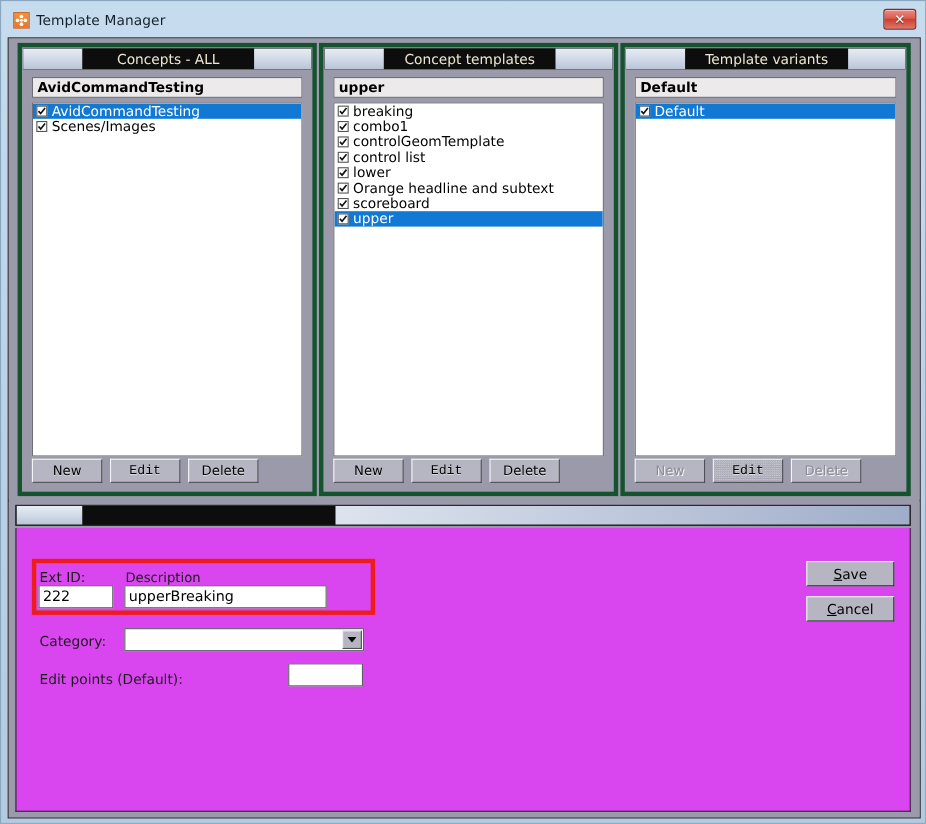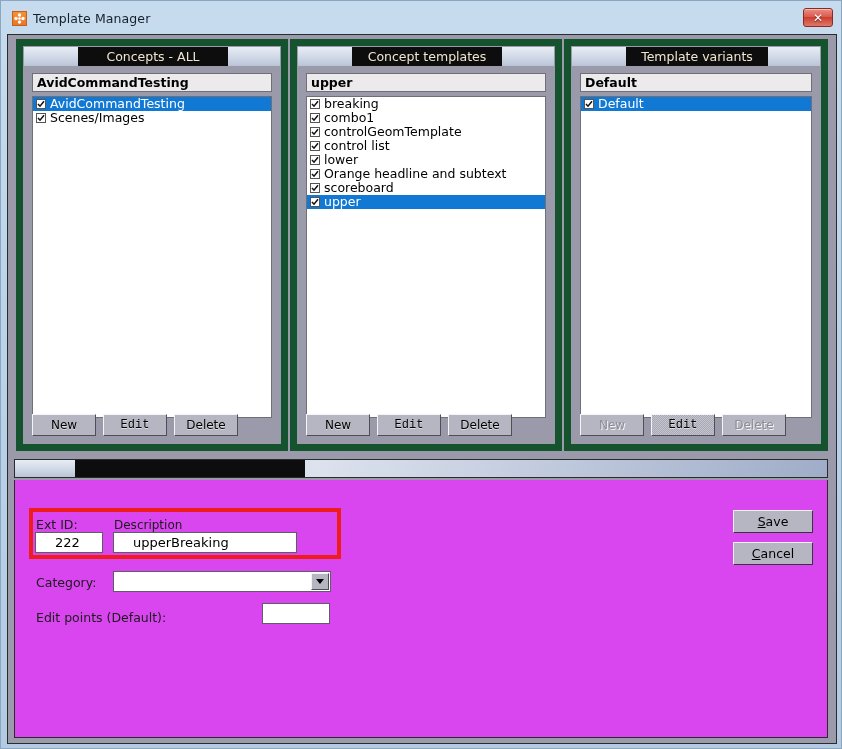--- a/index.html
+++ b/index.html
@@ -91,21 +91,21 @@
     width: 828px;
     height: 419px;
     background: #9a9aaa;
   }
 
   .panel {
     position: absolute;
     top: 4px;
     height: 412px;
     box-sizing: border-box;
-    border: 7px solid #14532d;
+    border: 4px solid #14532d;
     background: #9a9aaa;
   }
   #panel-concepts   { left: 8px;   width: 272px; }
   #panel-templates  { left: 282px; width: 272px; }
   #panel-variants   { left: 556px; width: 264px; }
 
   
   .panel-header {
     position: absolute;
     left: 1px; top: 1px;
@@ -291,21 +291,21 @@
     color: #1b1b1b;
     white-space: nowrap;
   }
   .txt-input {
     position: absolute;
     background: #ffffff;
     border: 1px solid #5d5d66;
     box-sizing: border-box;
     font-size: 13px;
     color: #000;
-    padding-left: 19px;
+    padding-left: 3px;
     display: flex;
     align-items: center;
     overflow: hidden;
     white-space: nowrap;
   }
 
   #lbl-extid       { left: 21px;  top: 37px; }
   #inp-extid       { left: 20px;  top: 52px; width: 68px;  height: 21px; }
   #lbl-description { left: 99px;  top: 38px; font-size: 12px; }
   #inp-description { left: 98px;  top: 52px; width: 184px; height: 21px; }

